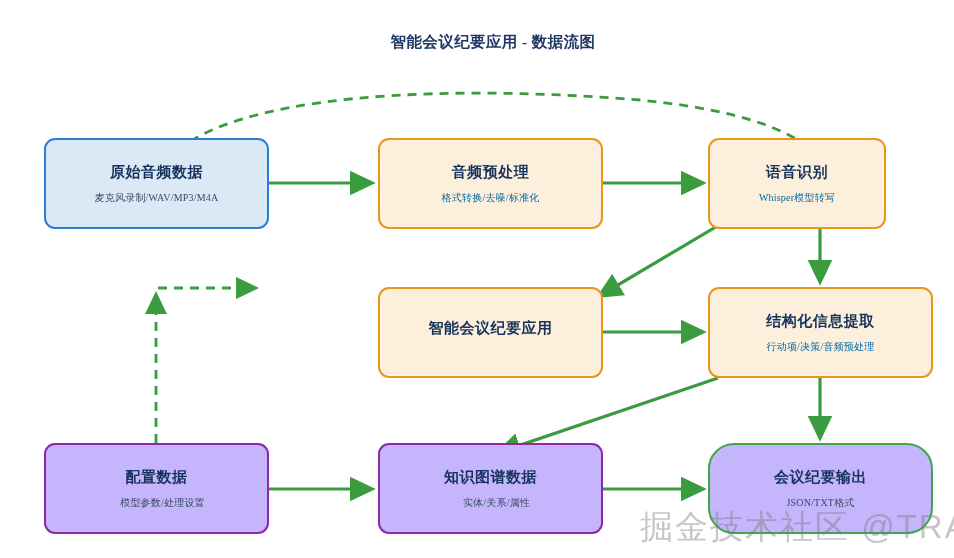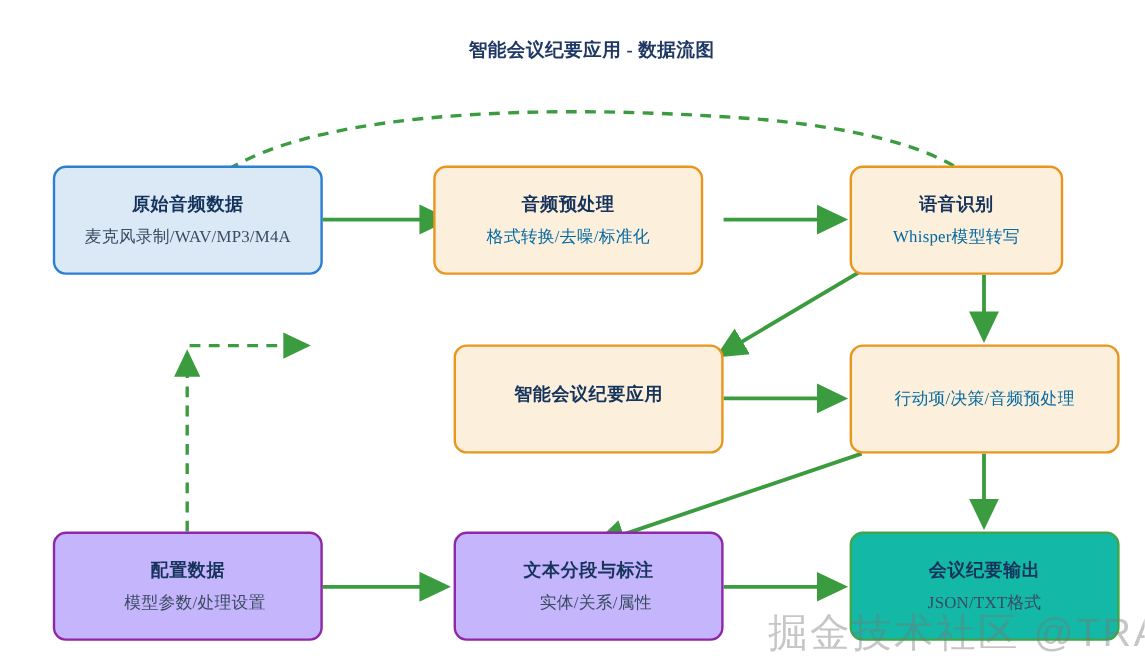--- a/index.html
+++ b/index.html
@@ -49,38 +49,38 @@
     text-align: center;
   }
   .node-title {
     font-size: 15px;
     font-weight: bold;
     letter-spacing: 0.5px;
     margin-bottom: 9px;
     font-family: "Liberation Serif", "DejaVu Serif", serif;
   }
   .node-sub {
-    font-size: 14px;
+    font-size: 10px;
     font-weight: normal;
     letter-spacing: 0.2px;
     font-family: "Liberation Serif", "DejaVu Serif", serif;
   }
   .n-blue  { background: #dbe9f7; border-color: #2b7fd0; }
   .n-blue .node-title { color: #16335c; }
   .n-blue .node-sub   { color: #3a4a60; }
 
   .n-orange { background: #fcefdc; border-color: #e8961e; }
   .n-orange .node-title { color: #16335c; }
   .n-orange .node-sub   { color: #0369a1; }
 
   .n-purple { background: #c4b5fd; border-color: #9026a8; }
   .n-purple .node-title { color: #16335c; }
   .n-purple .node-sub   { color: #3a4a60; margin-left: 12px; }
 
-  .n-green { background: #14b8a6; border-color: #3fa74a; }
+  .n-green { background: #c4b5fd; border-color: #3fa74a; border-radius: 26px; }
   .n-green .node-title { color: #16335c; }
   .n-green .node-sub   { color: #3a4a60; }
 
   #watermark {
     position: absolute;
     left: 640px;
     top: 505px;
     font-size: 33px;
     color: rgba(120, 120, 120, 0.42);
     letter-spacing: 2px;
@@ -149,45 +149,46 @@
     <g>
       <line x1="158" y1="288" x2="254" y2="288" stroke="#3a9b3f" stroke-width="2.8" stroke-dasharray="9 7" marker-end="url(#ah)"></line>
     </g>
   </svg>
 
   <div class="node n-blue" style="left:44px; top:138px; width:225px; height:91px;">
     <div class="node-title">原始音频数据</div>
     <div class="node-sub">麦克风录制/WAV/MP3/M4A</div>
   </div>
 
-  <div class="node n-orange" style="left:361px; top:138px; width:225px; height:91px;">
+  <div class="node n-orange" style="left:378px; top:138px; width:225px; height:91px;">
     <div class="node-title">音频预处理</div>
     <div class="node-sub">格式转换/去噪/标准化</div>
   </div>
 
   <div class="node n-orange" style="left:708px; top:138px; width:178px; height:91px;">
     <div class="node-title">语音识别</div>
     <div class="node-sub">Whisper模型转写</div>
   </div>
 
   <div class="node n-orange" style="left:378px; top:287px; width:225px; height:91px;">
     <div class="node-title">智能会议纪要应用</div>
   </div>
 
   <div class="node n-orange" style="left:708px; top:287px; width:225px; height:91px;">
+    <div class="node-title">结构化信息提取</div>
     <div class="node-sub">行动项/决策/音频预处理</div>
   </div>
 
   <div class="node n-purple" style="left:44px; top:443px; width:225px; height:91px;">
     <div class="node-title">配置数据</div>
     <div class="node-sub">模型参数/处理设置</div>
   </div>
 
   <div class="node n-purple" style="left:378px; top:443px; width:225px; height:91px;">
-    <div class="node-title">文本分段与标注</div>
+    <div class="node-title">知识图谱数据</div>
     <div class="node-sub">实体/关系/属性</div>
   </div>
 
   <div class="node n-green" style="left:708px; top:443px; width:225px; height:91px;">
     <div class="node-title">会议纪要输出</div>
     <div class="node-sub">JSON/TXT格式</div>
   </div>
 
   <div id="watermark">掘金技术社区 @TRAE_ai</div>
 

